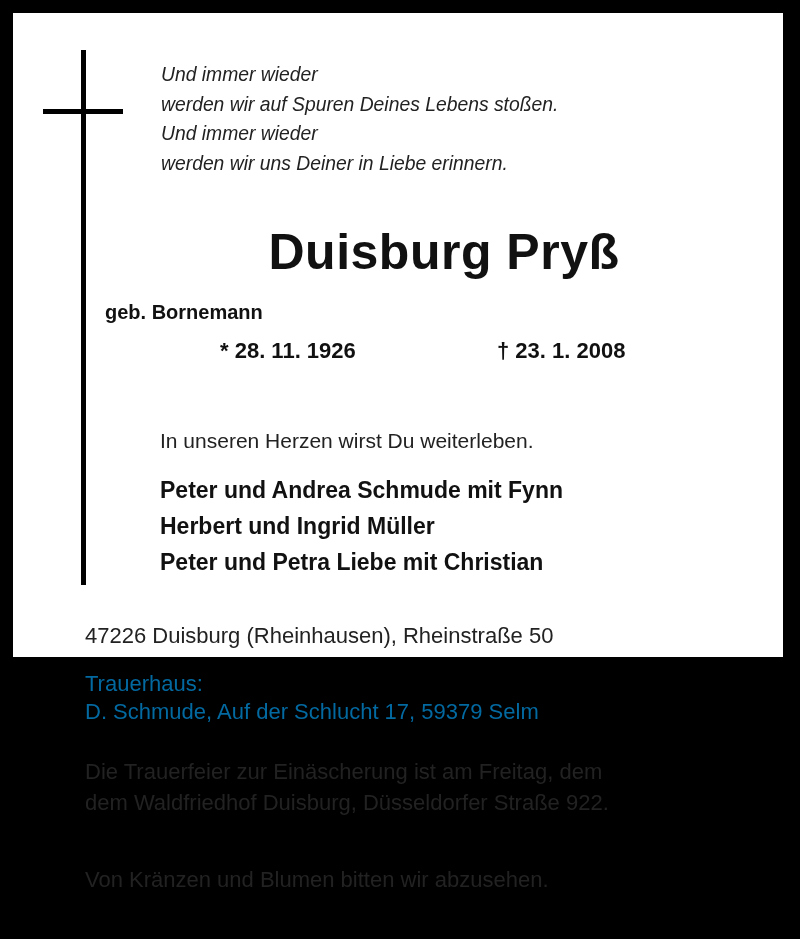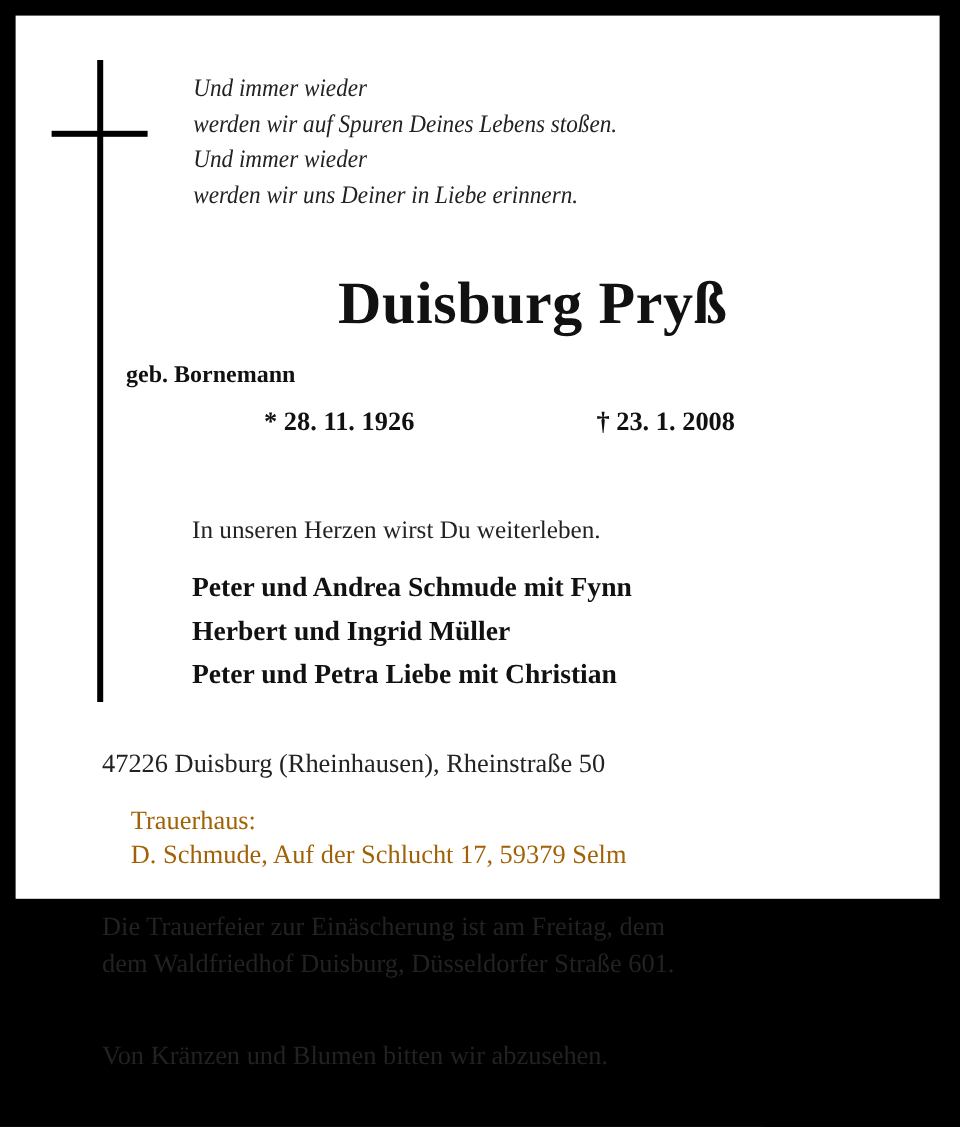--- a/index.html
+++ b/index.html
@@ -1,20 +1,20 @@
 <!DOCTYPE html>
 <html><head>
   <meta charset="utf-8">
   <style>
     html, body { margin: 0; padding: 0; background: #000; }
     body { width: 800px; height: 939px; position: relative; overflow: hidden; }
     .card {
-      position: absolute; left: 13px; top: 13px; width: 770px; height: 736px;
+      position: absolute; left: 13px; top: 13px; width: 770px; height: 644px;
       background: #fff; color: #111;
-      font-family: Liberation Serif, serif;
+      font-family: Liberation Sans, sans-serif;
     }
     .cross-v { position: absolute; left: 68px; top: 37px; width: 5px; height: 535px; background: #000; }
     .cross-h { position: absolute; left: 30px; top: 96px; width: 80px; height: 5px; background: #000; }
     .verse {
       position: absolute; left: 148px; top: 46px;
       font-style: italic; font-size: 21px; line-height: 29.5px; color: #222;
       transform: scaleX(0.92); transform-origin: left top;
     }
     .verse div { white-space: nowrap; }
     .name {
@@ -30,21 +30,21 @@
     .died { position: absolute; left: 484px; top: 325px; font-weight: bold; font-size: 22px; }
     .condolence {
       position: absolute; left: 147px; top: 416px; font-size: 21px; color: #222;
     }
     .family {
       position: absolute; left: 147px; top: 459px; font-weight: bold; font-size: 23px; line-height: 36px;
     }
     .family div, .address div, .ceremony div { white-space: nowrap; }
     .address-line { position: absolute; left: 72px; top: 610px; font-size: 22px; color: #222; }
     .mourning {
-      position: absolute; left: 72px; top: 657px; font-size: 22px; line-height: 28px; color: #a16207; margin-left: 24px;
+      position: absolute; left: 72px; top: 657px; font-size: 22px; line-height: 28px; color: #0369a1;
     }
     .ceremony {
       position: absolute; left: 72px; top: 743px; font-size: 22px; line-height: 31px; color: #222;
     }
     .closing { position: absolute; left: 72px; top: 854px; font-size: 22px; color: #222; }
   </style>
 </head>
 <body>
 
 <div class="card">
@@ -75,17 +75,17 @@
 
   <div class="address-line">47226 Duisburg (Rheinhausen), Rheinstraße 50</div>
 
   <div class="mourning">
     <div>Trauerhaus:</div>
     <div>D. Schmude, Auf der Schlucht 17, 59379 Selm</div>
   </div>
 
   <div class="ceremony">
     <div>Die Trauerfeier zur Einäscherung ist am Freitag, dem</div>
-    <div>dem Waldfriedhof Duisburg, Düsseldorfer Straße 601.</div>
+    <div>dem Waldfriedhof Duisburg, Düsseldorfer Straße 922.</div>
   </div>
 
   <div class="closing">Von Kränzen und Blumen bitten wir abzusehen.</div>
 </div>
 
 </body></html>

